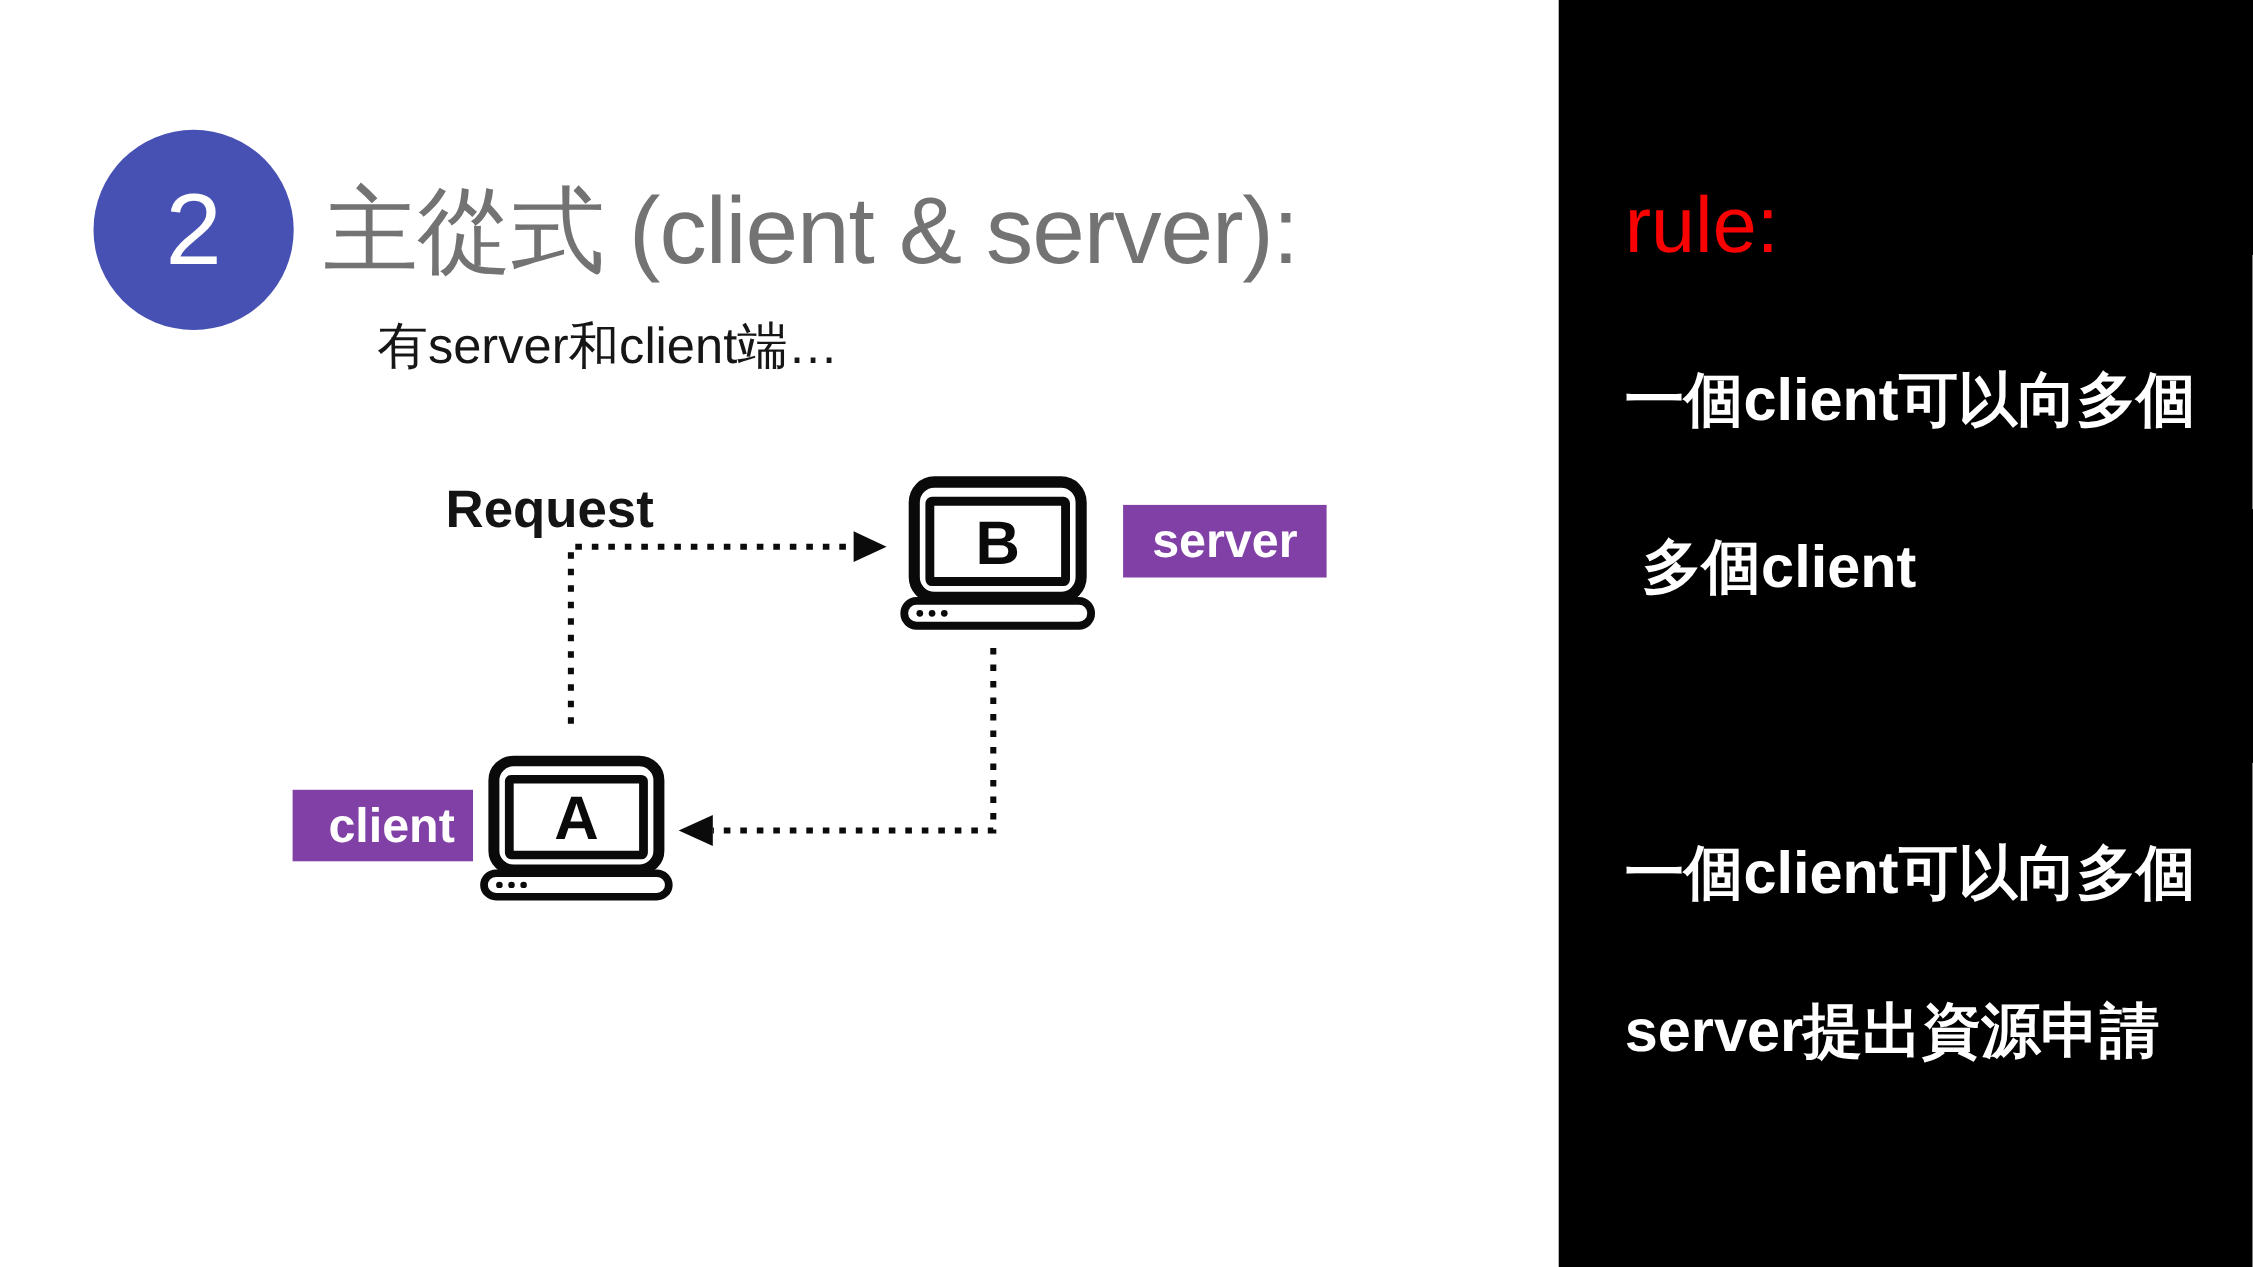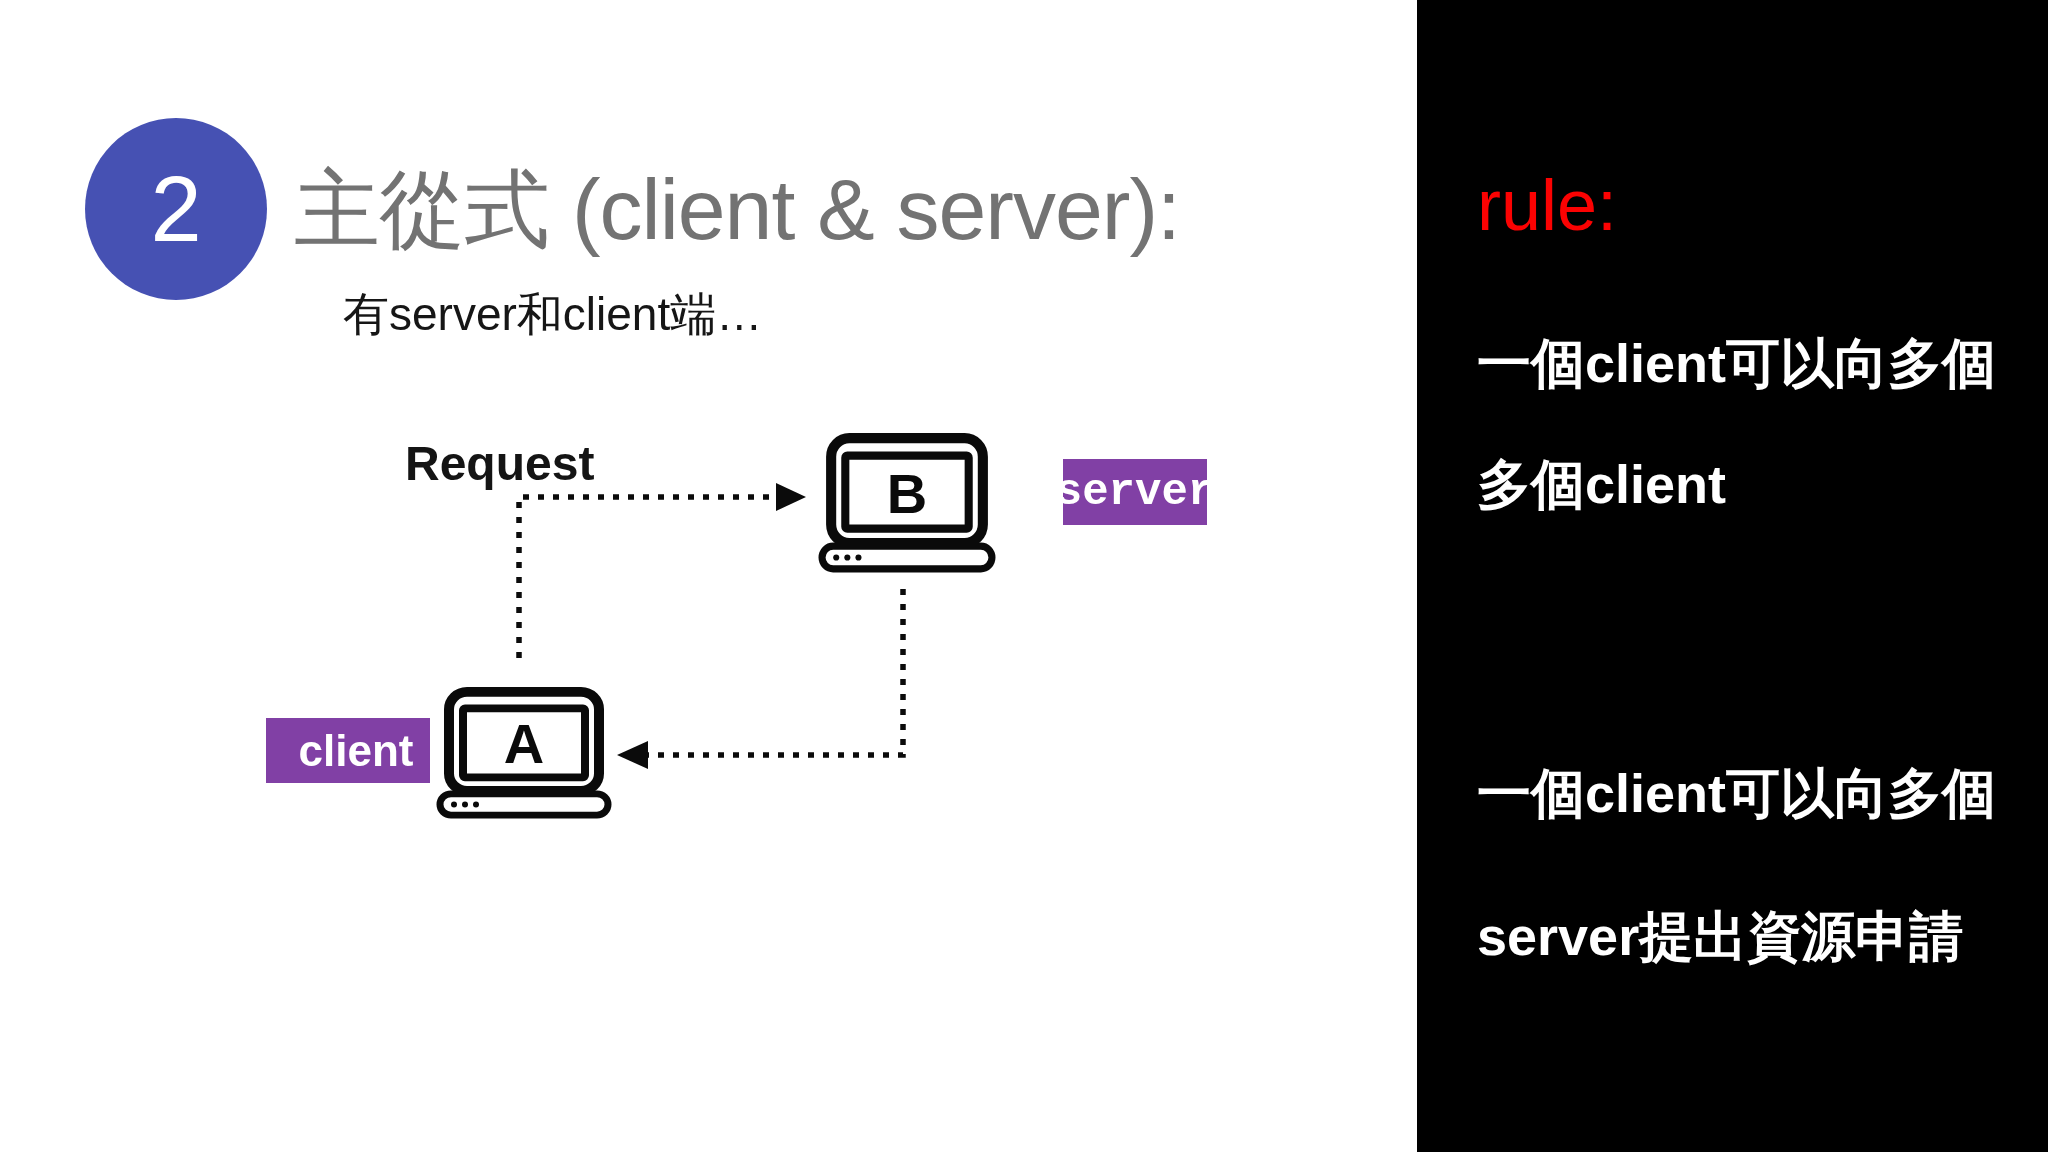--- a/index.html
+++ b/index.html
@@ -56,21 +56,21 @@
   
   .tag {
     background: #8140A5;
     color: #ffffff;
     font-weight: 700;
     font-size: 44px;
     display: flex; align-items: center; justify-content: center;
     white-space: nowrap;
   }
   .tag-client { left: 266px; top: 718px; width: 148px; height: 65px; padding-left: 16px; }
-  .tag-server { left: 1063px; top: 459px; width: 144px; height: 66px; font-family: Liberation Mono, monospace; }
+  .tag-server { left: 1021px; top: 459px; width: 185px; height: 66px; }
 
   
   .laptop { position: absolute; }
   .laptop-a { left: 436px; top: 686px; width: 176px; height: 134px; }
   .laptop-b { left: 818px; top: 432px; width: 178px; height: 142px; }
   .laptop svg { display: block; width: 100%; height: 100%; }
   .laptop .letter {
     position: absolute;
     left: 15%; top: 15%; width: 70%; height: 56%;
     display: flex; align-items: center; justify-content: center;
@@ -100,21 +100,21 @@
   }
   .rule-line {
     position: absolute;
     left: 60px;
     color: #ffffff;
     font-size: 54px;
     font-weight: 700;
     white-space: nowrap;
   }
   .rule-line-0 { top: 328px; }
-  .rule-line-1 { top: 449px; }
+  .rule-line-1 { top: 480px; margin-left: 16px; }
   .rule-line-2 { top: 758px; }
   .rule-line-3 { top: 901px; }
 </style>
 </head>
 <body>
 
 <div class="slide">
 
   <div class="abs num-circle">
     <span>2</span>

